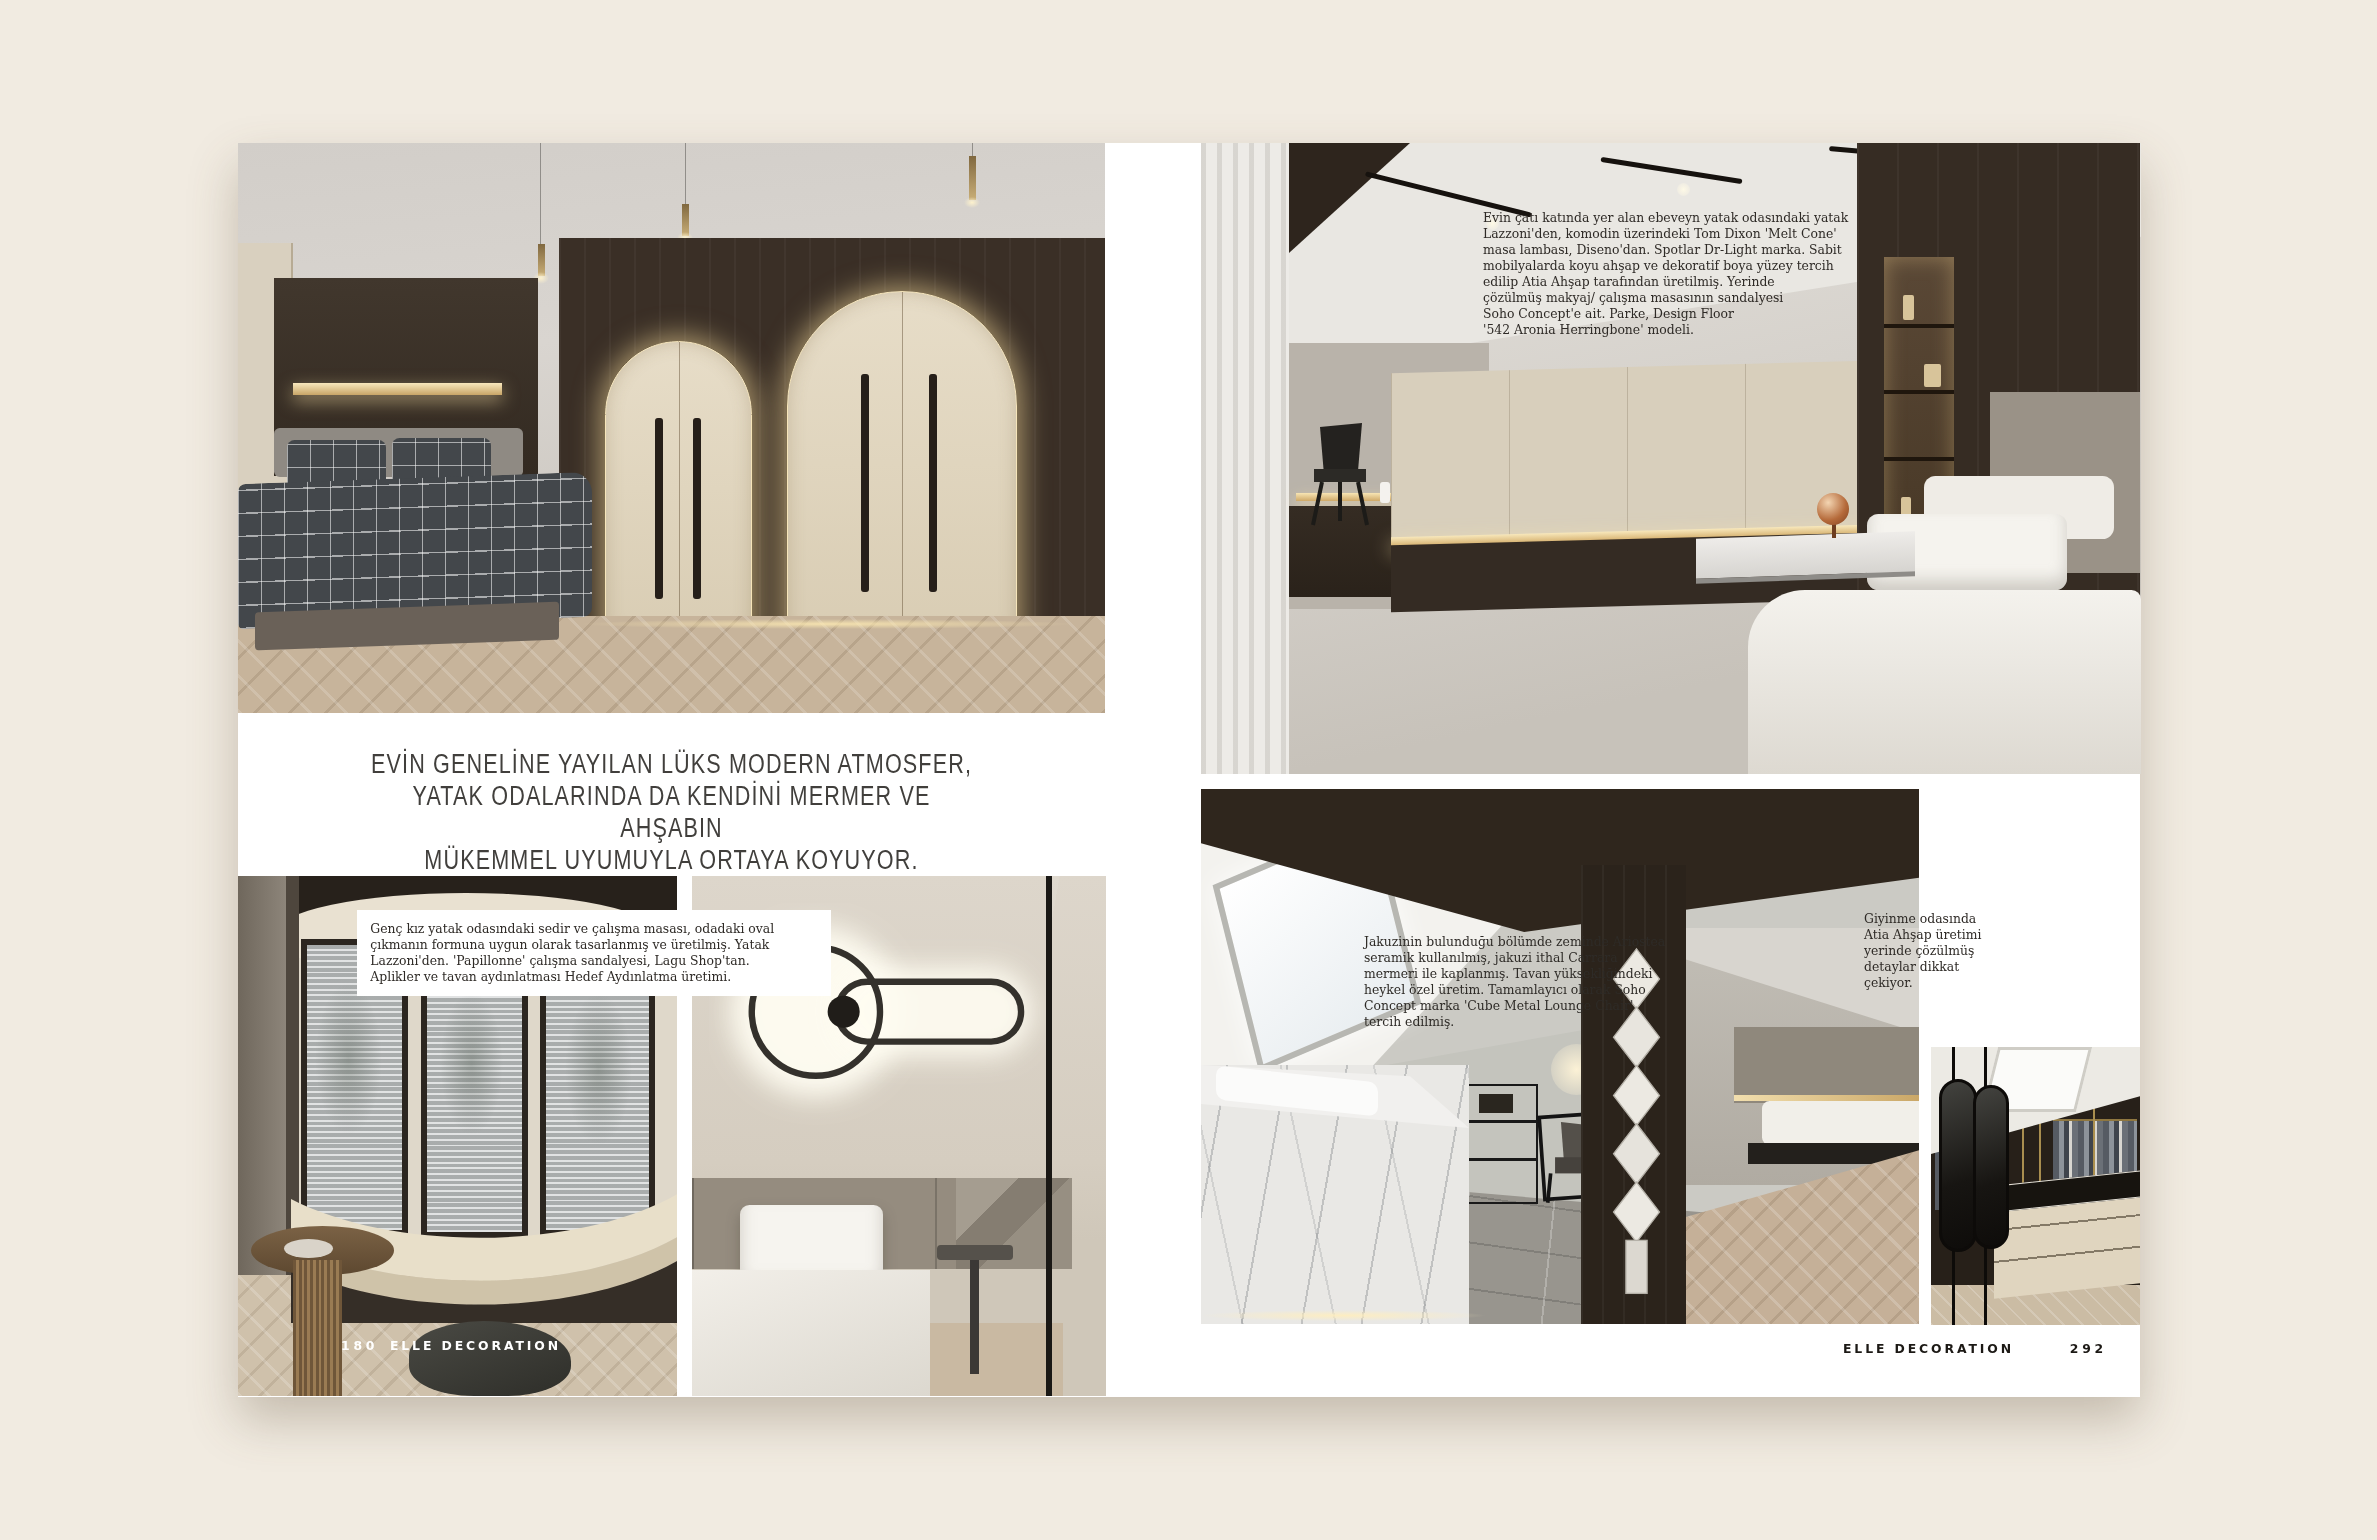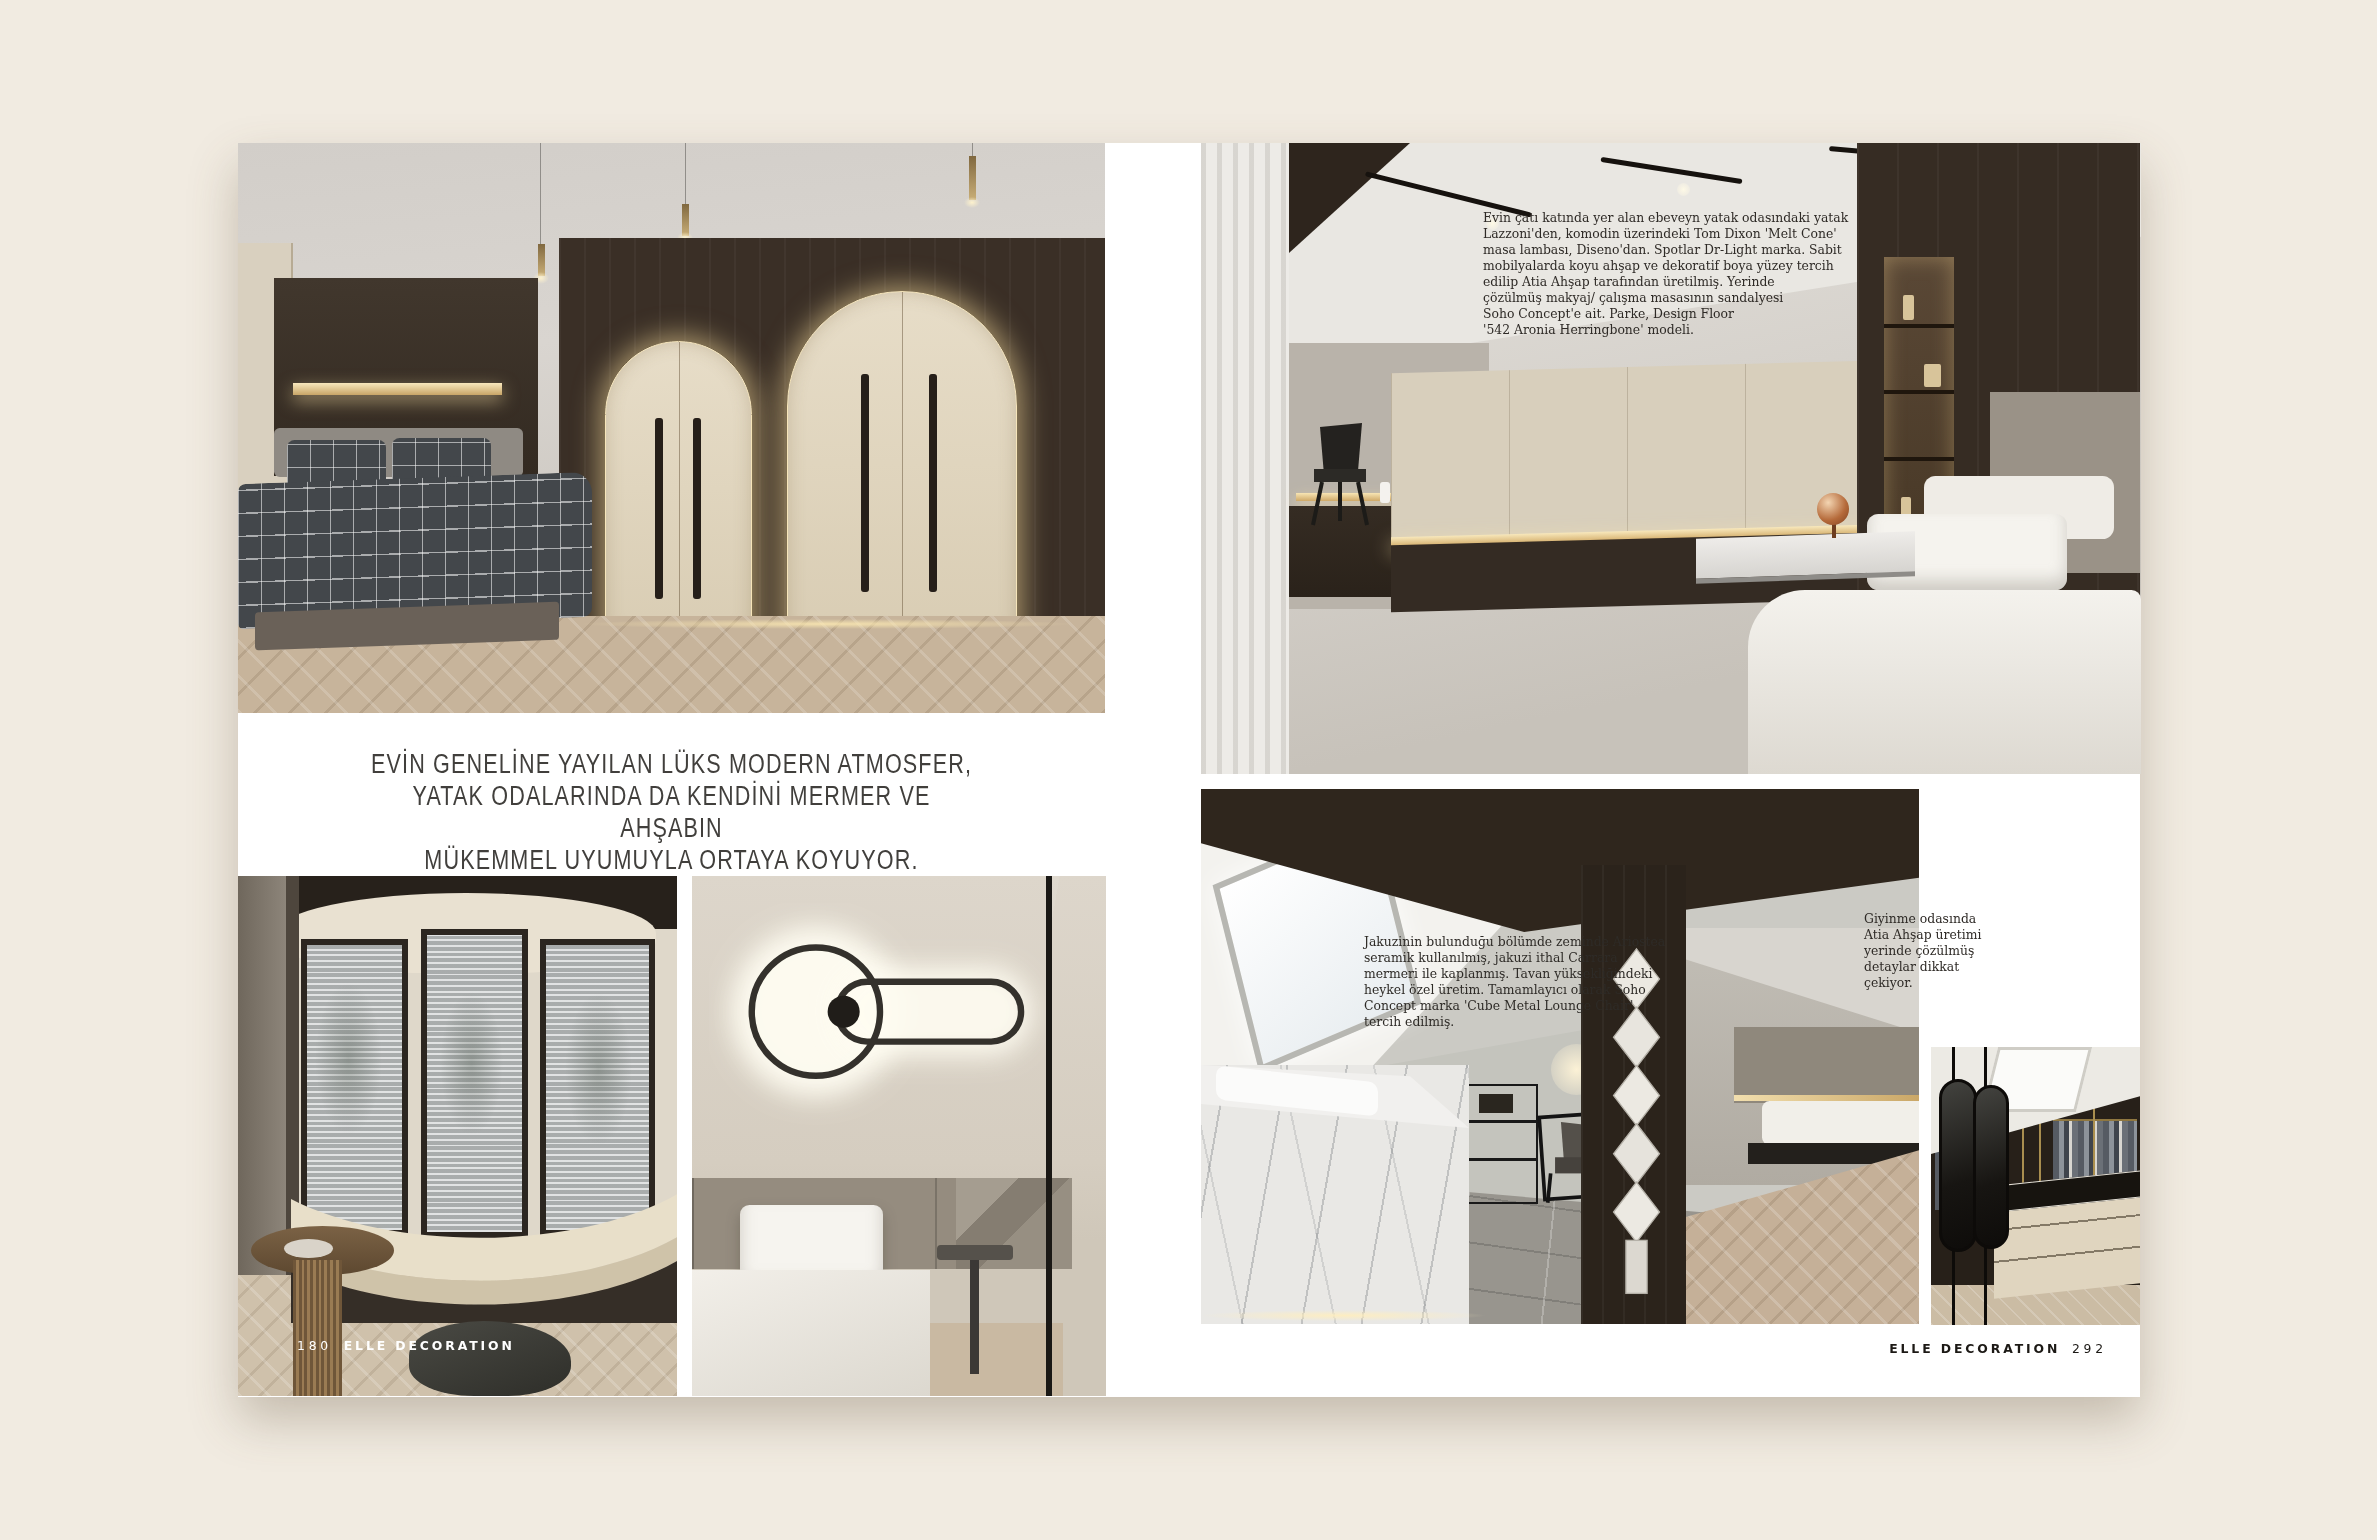--- a/index.html
+++ b/index.html
@@ -11,21 +11,21 @@
   .photo{position:absolute;overflow:hidden;}
   .caption{font-size:12.4px;line-height:16px;color:#2e2a26;white-space:pre-line;}
   .caption-box{background:#ffffff;padding:10.5px 13.3px 11.4px 13.3px;}
   
   #headline{position:absolute;left:53px;top:605px;width:761px;text-align:center;
             font-family:"Liberation Sans", sans-serif;font-weight:400;font-size:27px;
             line-height:32px;letter-spacing:1.4px;color:#413f3c;white-space:pre-line;
             transform:scaleX(0.80);transform-origin:50% 50%;}
   
   .footer{font-family:"DejaVu Sans", sans-serif;font-size:12.4px;letter-spacing:1.9px;}
-  .footer .num{font-weight:400;letter-spacing:3.8px;}
+  .footer .num{font-weight:700;letter-spacing:3.8px;padding-left:44px;}
   .footer .brand{font-weight:bold;letter-spacing:2.9px;}
   #footer-left{left:59px;top:1195px;color:#ffffff;z-index:30;}
   #footer-right{right:33px;top:1198px;color:#1c1915;text-align:right;z-index:30;}
   
   #ph1{left:0;top:0;width:867px;height:570px;background:linear-gradient(175deg,#d2cec9 0%,#d9d5d0 35%,#cac5be 75%,#c2bcb4 100%);}
   .pendant{width:6.7px;height:32px;background:linear-gradient(180deg,#80683f,#c9ae77);}
   .pendant:after{content:"";position:absolute;left:-4.8px;bottom:-7.6px;width:16px;height:11.4px;
      background:radial-gradient(closest-side,rgba(255,243,205,0.95),rgba(255,243,205,0));}
   .wire{width:1px;background:rgba(90,88,84,0.55);}
   #ph1-sidewardrobe{left:0;top:100px;width:53px;height:371px;background:#d9d0bf;border-right:2.9px solid #b7ab94;}
@@ -313,20 +313,24 @@
       <div class="abs" id="ph4-facet"></div>
       <div class="abs" id="ph4-pillow"></div>
       <div class="abs" id="ph4-bed"></div>
       <div class="abs" id="ph4-floor"></div>
       <div class="abs" id="ph4-tableleg"></div>
       <div class="abs" id="ph4-tabletop"></div>
       <div class="abs" id="ph4-frameline"></div>
       <div class="abs" id="ph4-glass"></div>
     </div>
 
+    <div class="abs caption caption-box" id="cap-girls">Genç kız yatak odasındaki sedir ve çalışma masası, odadaki oval
+çıkmanın formuna uygun olarak tasarlanmış ve üretilmiş. Yatak
+Lazzoni'den. 'Papillonne' çalışma sandalyesi, Lagu Shop'tan.
+Aplikler ve tavan aydınlatması Hedef Aydınlatma üretimi.</div>
 
     <div class="photo" id="ph5">
       <div class="abs" id="ph5-ceilwhite"></div>
       <div class="abs" id="ph5-skylight"></div>
       <div class="abs" id="ph5-farroom"></div>
       <div class="abs" id="ph5-farceil"></div>
       <div class="abs" id="ph5-farheadwall"></div>
       <div class="abs" id="ph5-farlight"></div>
       <div class="abs" id="ph5-farbed"></div>
       <div class="abs" id="ph5-farbench"></div>

